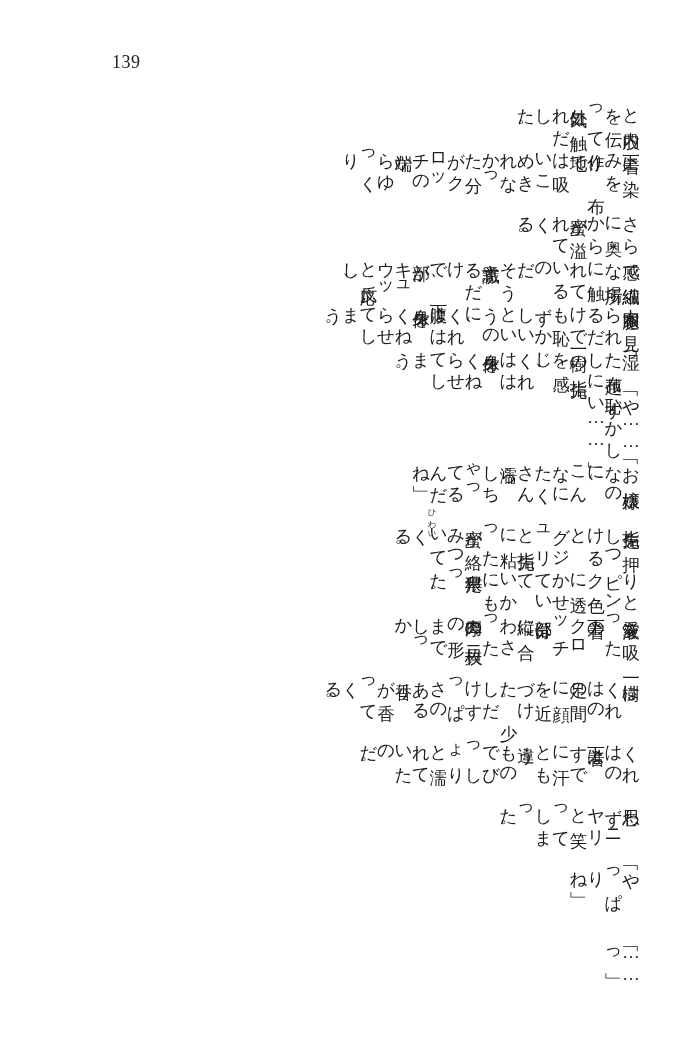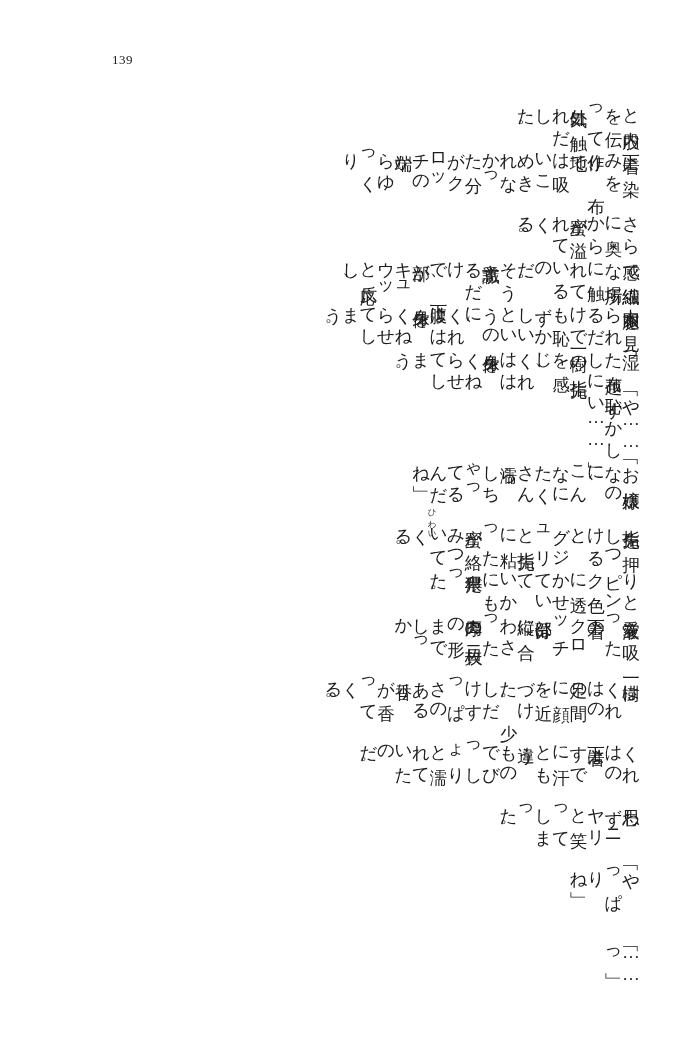--- a/index.html
+++ b/index.html
@@ -13,21 +13,21 @@
     height: 1050px;
     background: #ffffff;
     overflow: hidden;
     font-family: "Liberation Serif", "DejaVu Serif", serif;
     color: #1a1a1a;
   }
   .page-number {
     position: absolute;
     left: 112px;
     top: 52px;
-    font-size: 13px;
+    font-size: 18px;
     letter-spacing: 0.5px;
     color: #222;
     font-family: "Liberation Serif", "DejaVu Serif", serif;
   }
   .body-text {
     position: absolute;
     top: 96px;
     right: 58px;
     height: 890px;
     display: flex;

